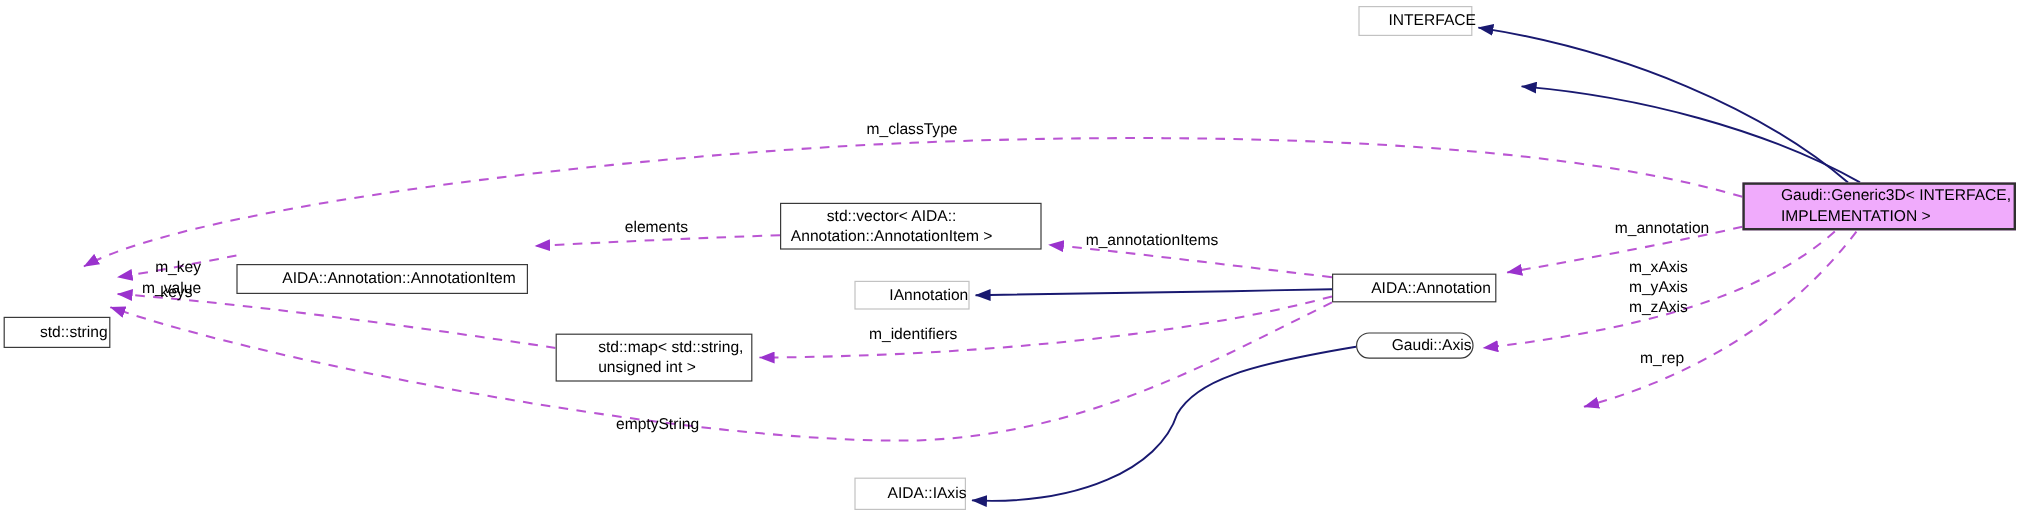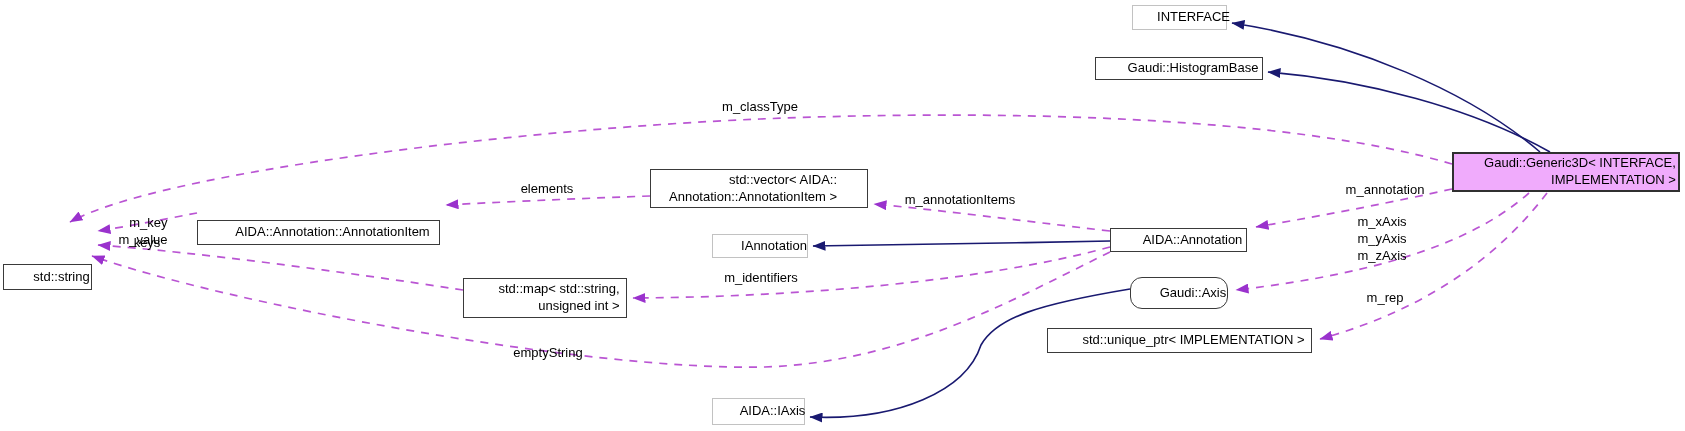--- a/index.html
+++ b/index.html
@@ -13,27 +13,27 @@
   #edges { position:absolute; left:0; top:0; width:1685px; height:431px; }
   .node {
     position:absolute;
     box-sizing:border-box;
     background:#ffffff;
     border:1px solid #3a3a3a;
     display:flex; align-items:center; justify-content:center;
     font-size:13px; line-height:1.28;
     color:#000000;
     white-space:pre-line;
-    text-align:right;
+    text-align:left;
     cursor:pointer;
     padding-left:28px;
   }
   .node.external { border-color:#c2c2c2; }
   .node.focus { background:#f0abfc; border:2px solid #303030; }
-  .node.left-align { justify-content:flex-start; text-align:right; padding-left:18px; }
+  .node.left-align { justify-content:flex-start; text-align:center; padding-left:8px; }
   .edge-label {
     position:absolute;
     transform:translate(-50%,-50%);
     font-size:13px; line-height:1.32;
     color:#000000;
     white-space:pre-line;
     text-align:right;
   }
   .edge-label.right-align { text-align:right;margin-top:20px; }
 </style>
@@ -68,42 +68,40 @@
       <path d="M 650,196 C 592,198 520,201 446,205" marker-end="url(#arrow-purple)"></path>
       <path d="M 197,213 C 165,219 130,226 98,231" marker-end="url(#arrow-purple)"></path>
       <path d="M 463,290 C 345,272 195,252 98,245" marker-end="url(#arrow-purple)"></path>
       <path d="M 1110,247 C 985,281 800,297 633,298" marker-end="url(#arrow-purple)"></path>
       <path d="M 1110,252 C 1012,300 905,362 765,367 C 585,371 225,303 92,256" marker-end="url(#arrow-purple)"></path>
     </g>
   </svg>
 
   <div class="node external" style="left:1132px;top:5px;width:95px;height:25px;">INTERFACE</div>
 
-  <div class="node" style="left:1095px;top:57px;width:168px;height:23px;">Gaudi::HistogramBase</div>
 
   <div class="node focus" style="left:1452px;top:152px;width:228px;height:40px;">Gaudi::Generic3D&lt; INTERFACE,
 IMPLEMENTATION &gt;</div>
 
   <div class="node" style="left:3px;top:226px;width:89px;height:26px;margin-top:38px;">std::string</div>
 
   <div class="node" style="left:197px;top:196px;width:243px;height:25px;margin-top:24px;">AIDA::Annotation::AnnotationItem</div>
 
   <div class="node left-align" style="left:650px;top:169px;width:218px;height:39px;">std::vector&lt; AIDA::
 Annotation::AnnotationItem &gt;</div>
 
   <div class="node external" style="left:712px;top:234px;width:96px;height:24px;">IAnnotation</div>
 
   <div class="node" style="left:1110px;top:228px;width:137px;height:24px;">AIDA::Annotation</div>
 
   <div class="node" style="left:463px;top:278px;width:164px;height:40px;">std::map&lt; std::string,
 unsigned int &gt;</div>
 
-  <div class="node" style="left:1130px;top:277px;width:98px;height:32px;border-radius:12px;">Gaudi::Axis</div>
+  <div class="node" style="left:1130px;top:277px;width:98px;height:22px;border-radius:12px;">Gaudi::Axis</div>
 
-  <div class="node" style="left:1047px;top:328px;width:265px;height:25px;">std::unique_ptr&lt; IMPLEMENTATION &gt;</div>
 
   <div class="node external" style="left:712px;top:398px;width:93px;height:27px;">AIDA::IAxis</div>
 
   <div class="edge-label" style="left:760px;top:107px;">m_classType</div>
 
   <div class="edge-label" style="left:1385px;top:190px;">m_annotation</div>
 
   <div class="edge-label" style="left:1382px;top:239px;">m_xAxis
 m_yAxis
 m_zAxis</div>

